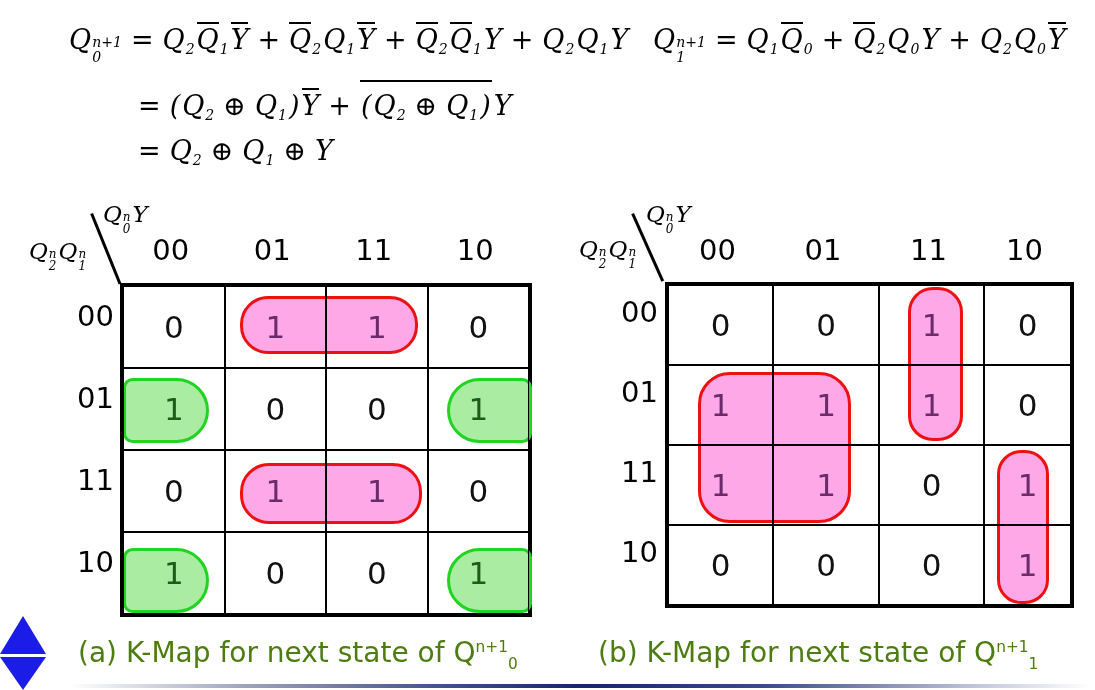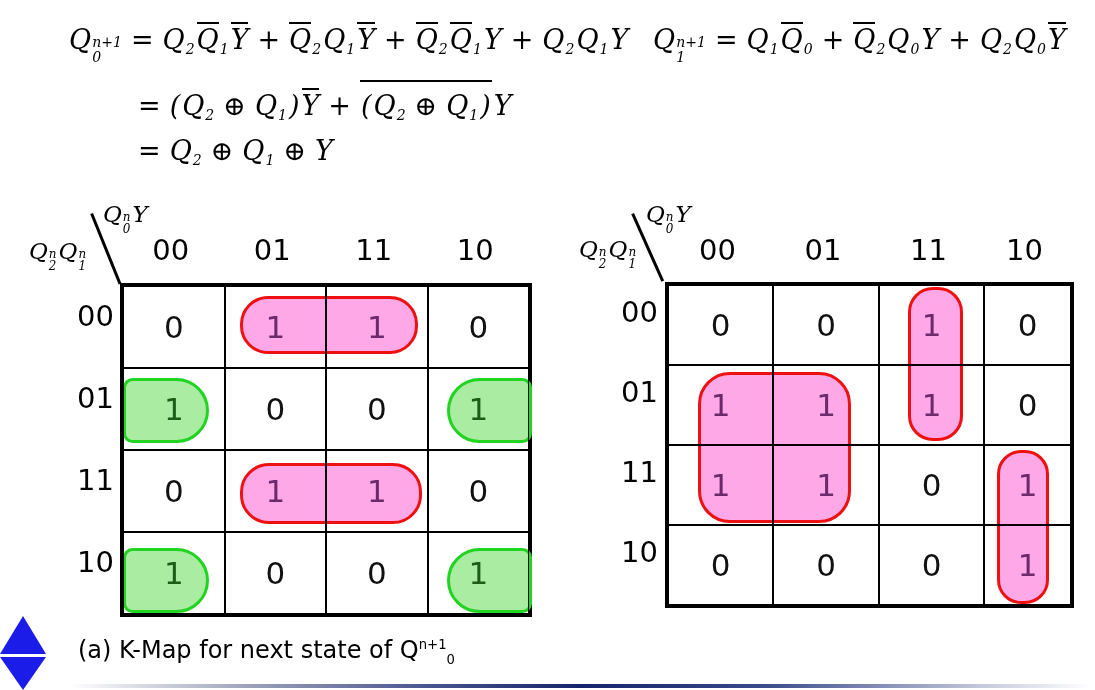--- a/index.html
+++ b/index.html
@@ -47,21 +47,21 @@
   #ga3{left:95px;top:173px;width:80px;height:59px;border-radius:10px 34px 34px 10px;}
   #ga4{left:419px;top:173px;width:79px;height:59px;border-radius:34px 10px 10px 34px;}
   #ga5{left:95px;top:343px;width:80px;height:59px;border-radius:10px 34px 34px 10px;}
   #ga6{left:419px;top:343px;width:79px;height:59px;border-radius:34px 10px 10px 34px;}
   
   #gb1{left:330px;top:82px;width:49px;height:148px;border-radius:25px;}
   #gb2{left:120px;top:167px;width:147px;height:145px;border-radius:32px;}
   #gb3{left:419px;top:245px;width:46px;height:148px;border-radius:24px;}
 
   
-  .caption{position:absolute;font-size:24px;color:#000000;white-space:nowrap;}
+  .caption{position:absolute;font-size:28px;color:#4d7c0f;white-space:nowrap;}
   .caption sup{font-size:0.55em;}
   .caption sub{font-size:0.55em;}
 
   
   .divider{position:absolute;left:70px;top:684px;width:1020px;height:4px;border-radius:2px;
     background:linear-gradient(to right,rgba(255,255,255,0),#9aa0b8 18%,#4a5590 35%,
                #16246a 50%,#3a4a8a 68%,#c8ccdd 90%,rgba(255,255,255,0));}
   .diamond{position:absolute;left:0;top:616px;width:46px;height:74px;}
   .tri-up{width:0;height:0;border-left:23px solid transparent;border-right:23px solid transparent;
           border-bottom:38px solid #1c1ce8;}
@@ -185,20 +185,23 @@
       </div>
 
     <div class="grp pink" id="gb1"></div>
     <div class="grp pink" id="gb2"></div>
     <div class="grp pink" id="gb3"></div>
   </div>
 
   <div class="caption" style="left:78px;top:636px;">
     <span>(a) K-Map for next state of Q</span><sup>n+1</sup><sub>0</sub>
   </div>
+  <div class="caption" style="left:598px;top:636px;">
+    <span>(b) K-Map for next state of Q</span><sup>n+1</sup><sub>1</sub>
+  </div>
 
   <div class="diamond">
     <div class="tri-up"></div>
     <div class="tri-down"></div>
   </div>
   <div class="divider"></div>
 </div>
 
 <style>
   

